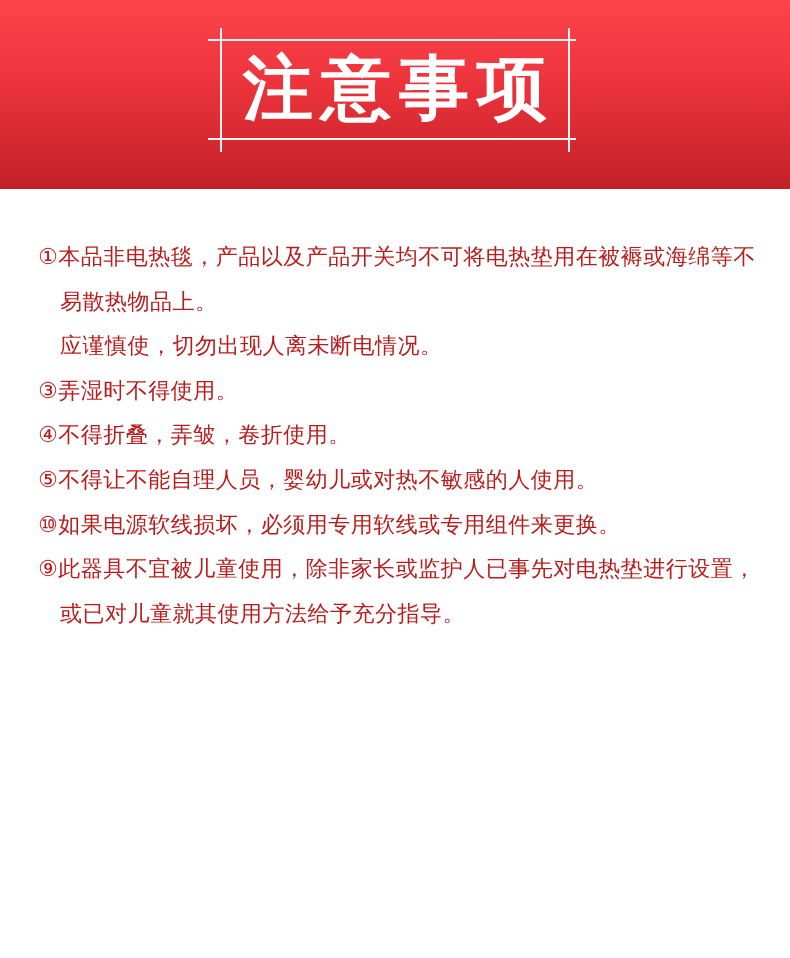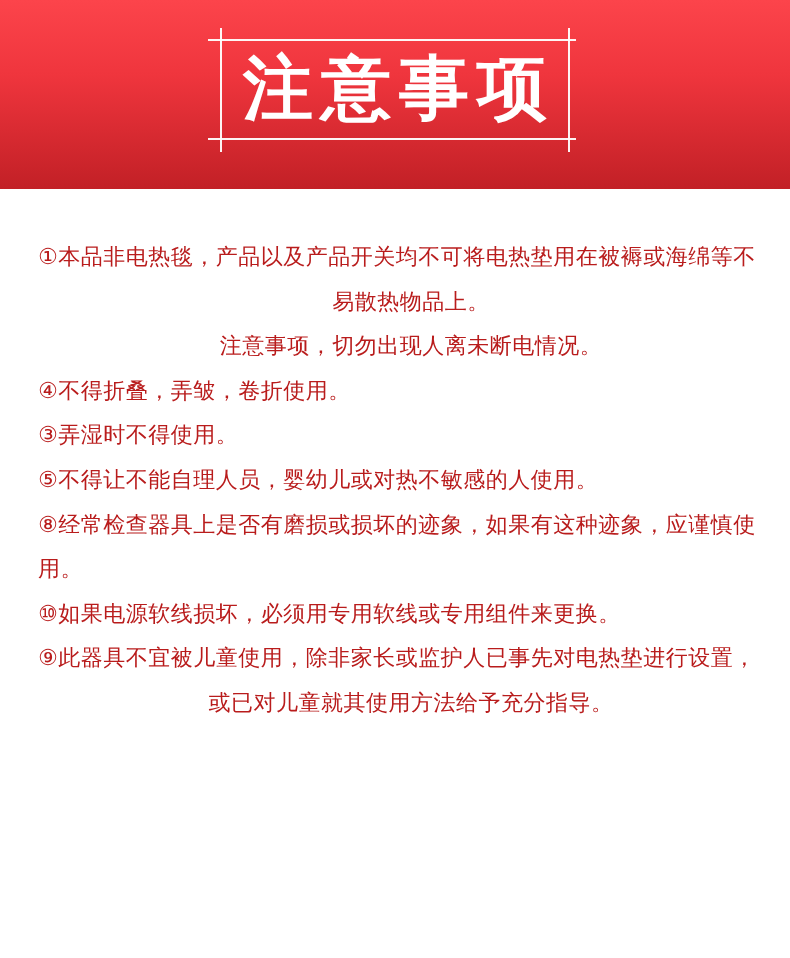--- a/index.html
+++ b/index.html
@@ -49,21 +49,21 @@
 
   
   .content {
     padding: 46px 28px 0 38px;
     font-size: 22px;
     line-height: 44.6px;
     color: #b91c1c;
     letter-spacing: 0.5px;
   }
   .note-line { white-space: nowrap; }
-  .note-line.indent { padding-left: 22px; text-align: center; }
+  .note-line.indent { padding-left: 22px; }
 </style>
 </head>
 <body>
 
 <div class="page">
 
   <div class="banner">
     <div class="frame-line fl-h top"></div>
     <div class="frame-line fl-h bottom"></div>
     <div class="frame-line fl-v left"></div>
@@ -72,41 +72,37 @@
   </div>
 
   <div class="content">
 
     <div>
       <div class="note-line">①本品非电热毯，产品以及产品开关均不可将电热垫用在被褥或海绵等不</div>
       <div class="note-line indent">易散热物品上。</div>
     </div>
 
     <div>
-      <div class="note-line indent">注意事项，切勿出现人离未断电情况。</div>
+      <div class="note-line indent">应谨慎使，切勿出现人离未断电情况。</div>
+    </div>
+
+    <div>
+      <div class="note-line">③弄湿时不得使用。</div>
     </div>
 
     <div>
       <div class="note-line">④不得折叠，弄皱，卷折使用。</div>
-    </div>
-
-    <div>
-      <div class="note-line">③弄湿时不得使用。</div>
     </div>
 
     <div>
       <div class="note-line">⑤不得让不能自理人员，婴幼儿或对热不敏感的人使用。</div>
     </div>
 
 
 
-    <div>
-      <div class="note-line">⑧经常检查器具上是否有磨损或损坏的迹象，如果有这种迹象，应谨慎使</div>
-      <div class="note-line">用。</div>
-    </div>
 
     <div>
       <div class="note-line">⑩如果电源软线损坏，必须用专用软线或专用组件来更换。</div>
     </div>
 
     <div>
       <div class="note-line">⑨此器具不宜被儿童使用，除非家长或监护人已事先对电热垫进行设置，</div>
       <div class="note-line indent">或已对儿童就其使用方法给予充分指导。</div>
     </div>
 

